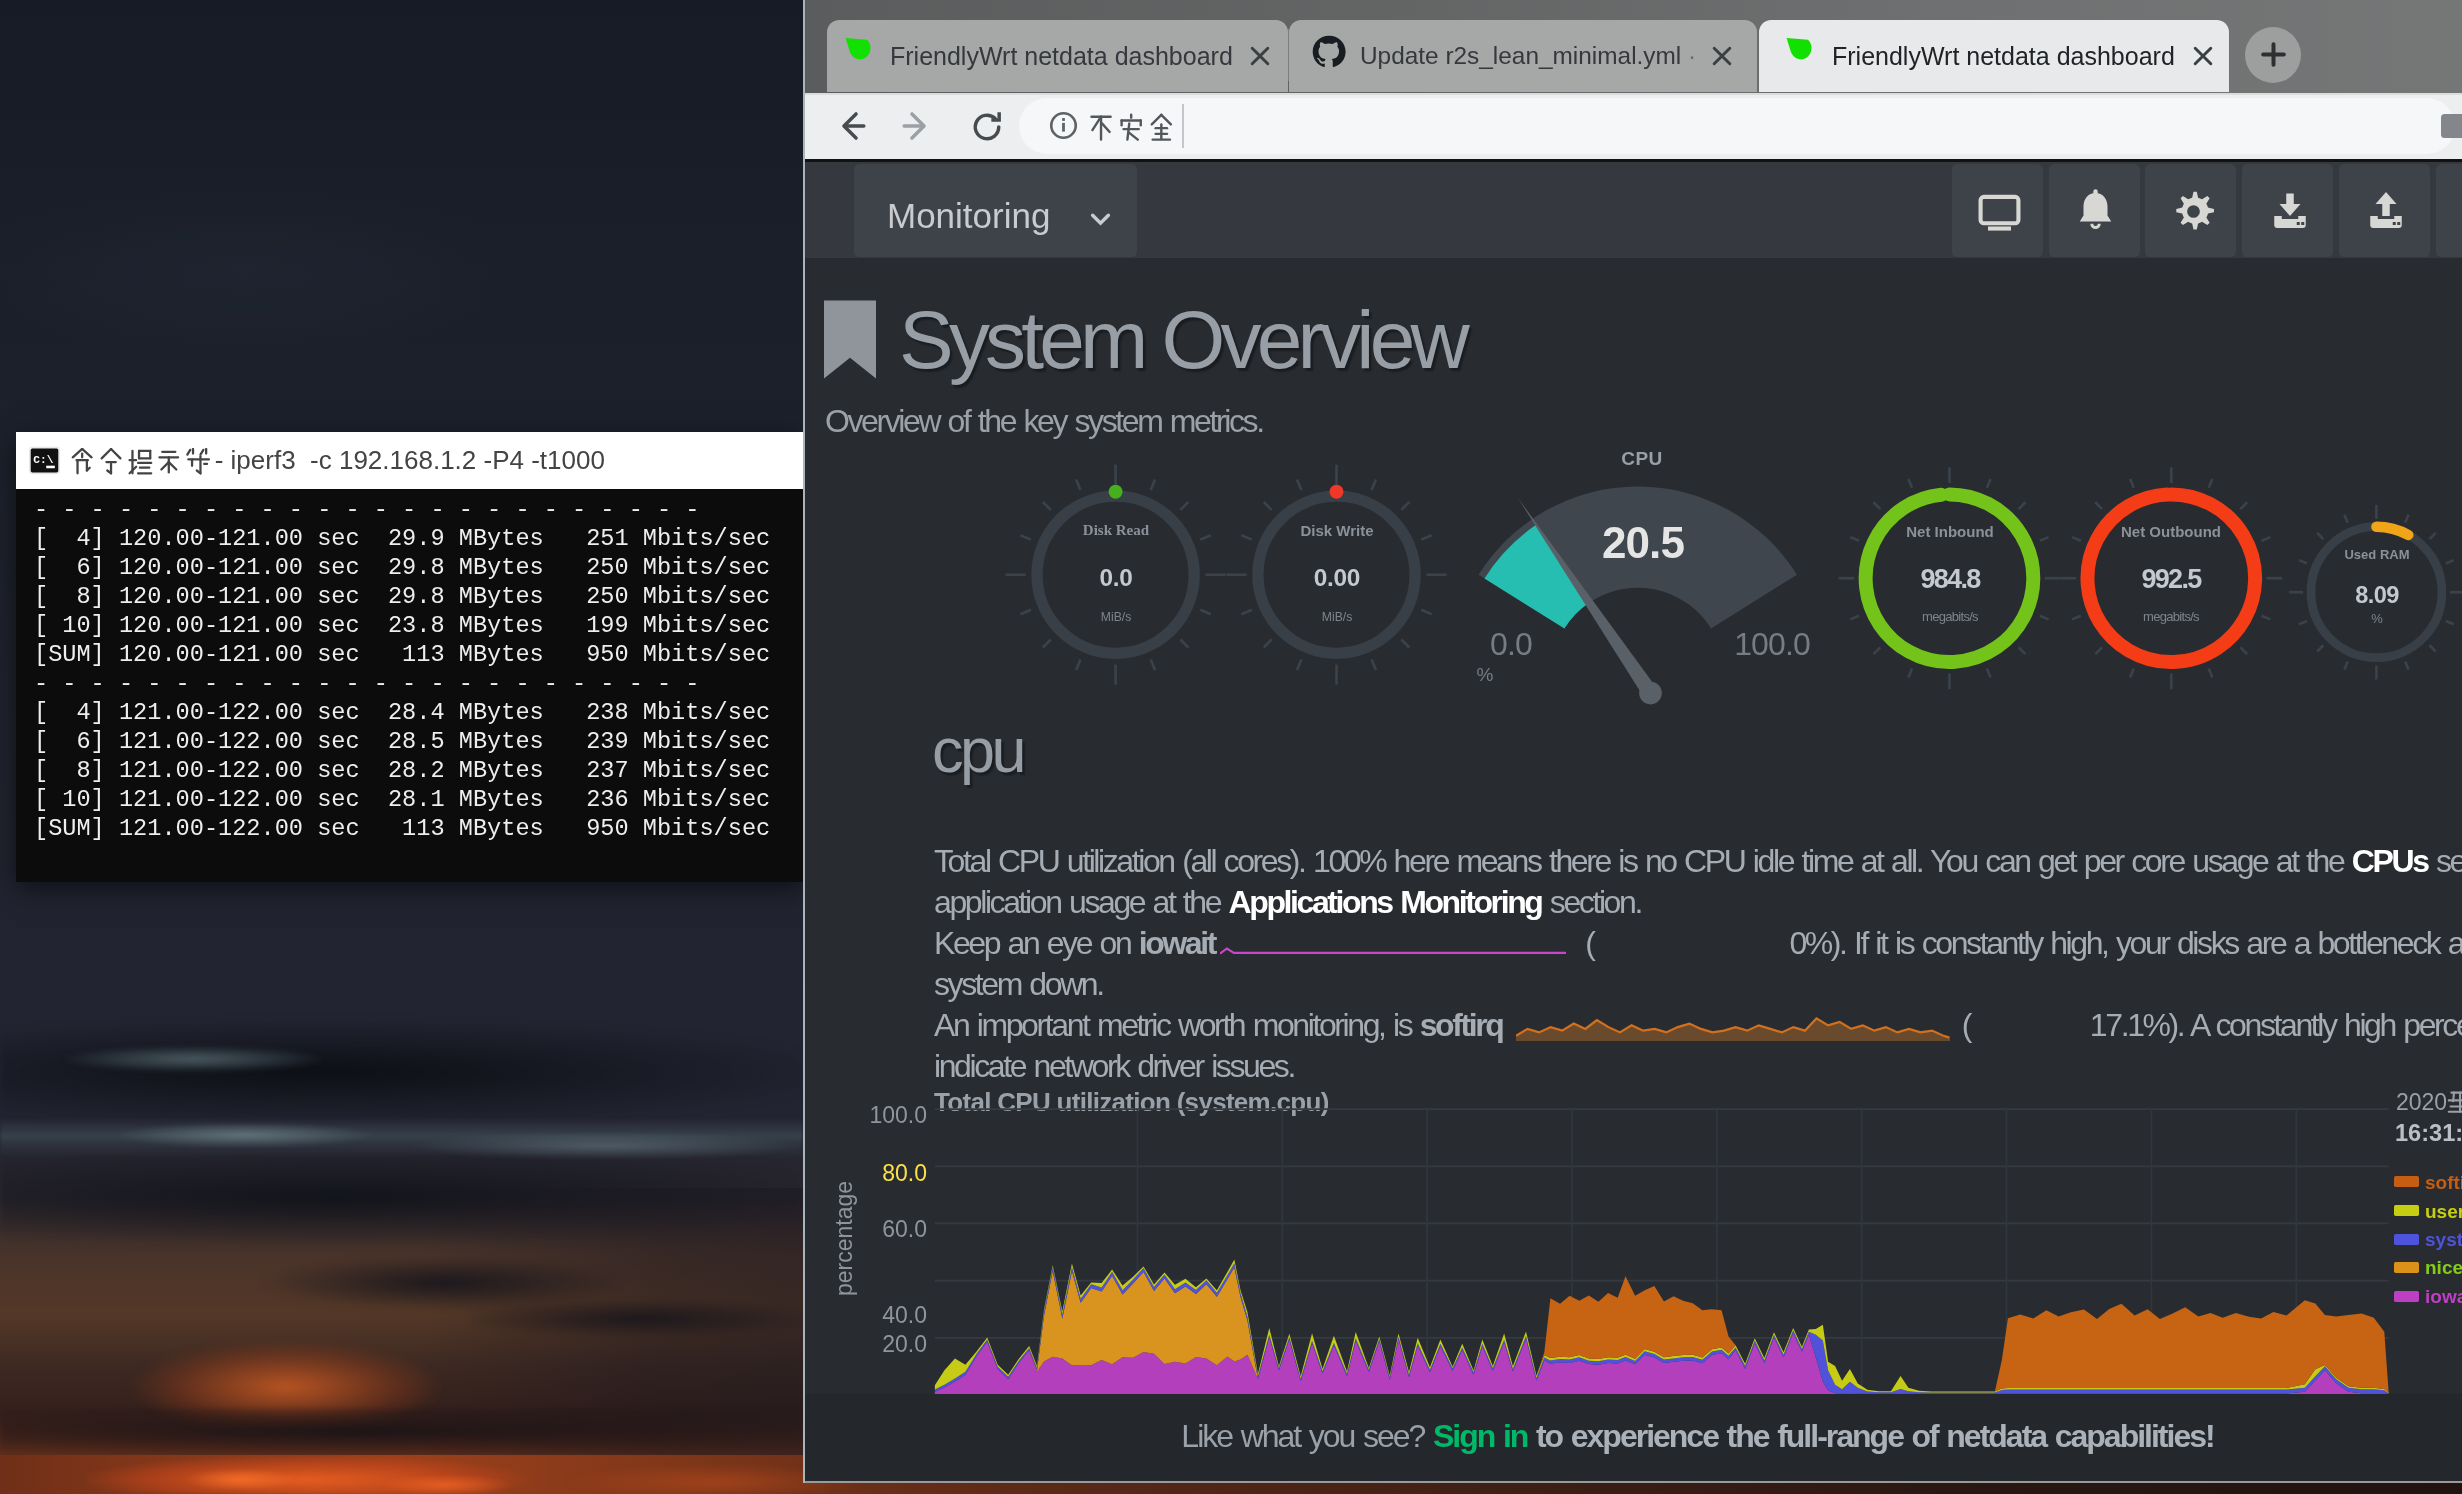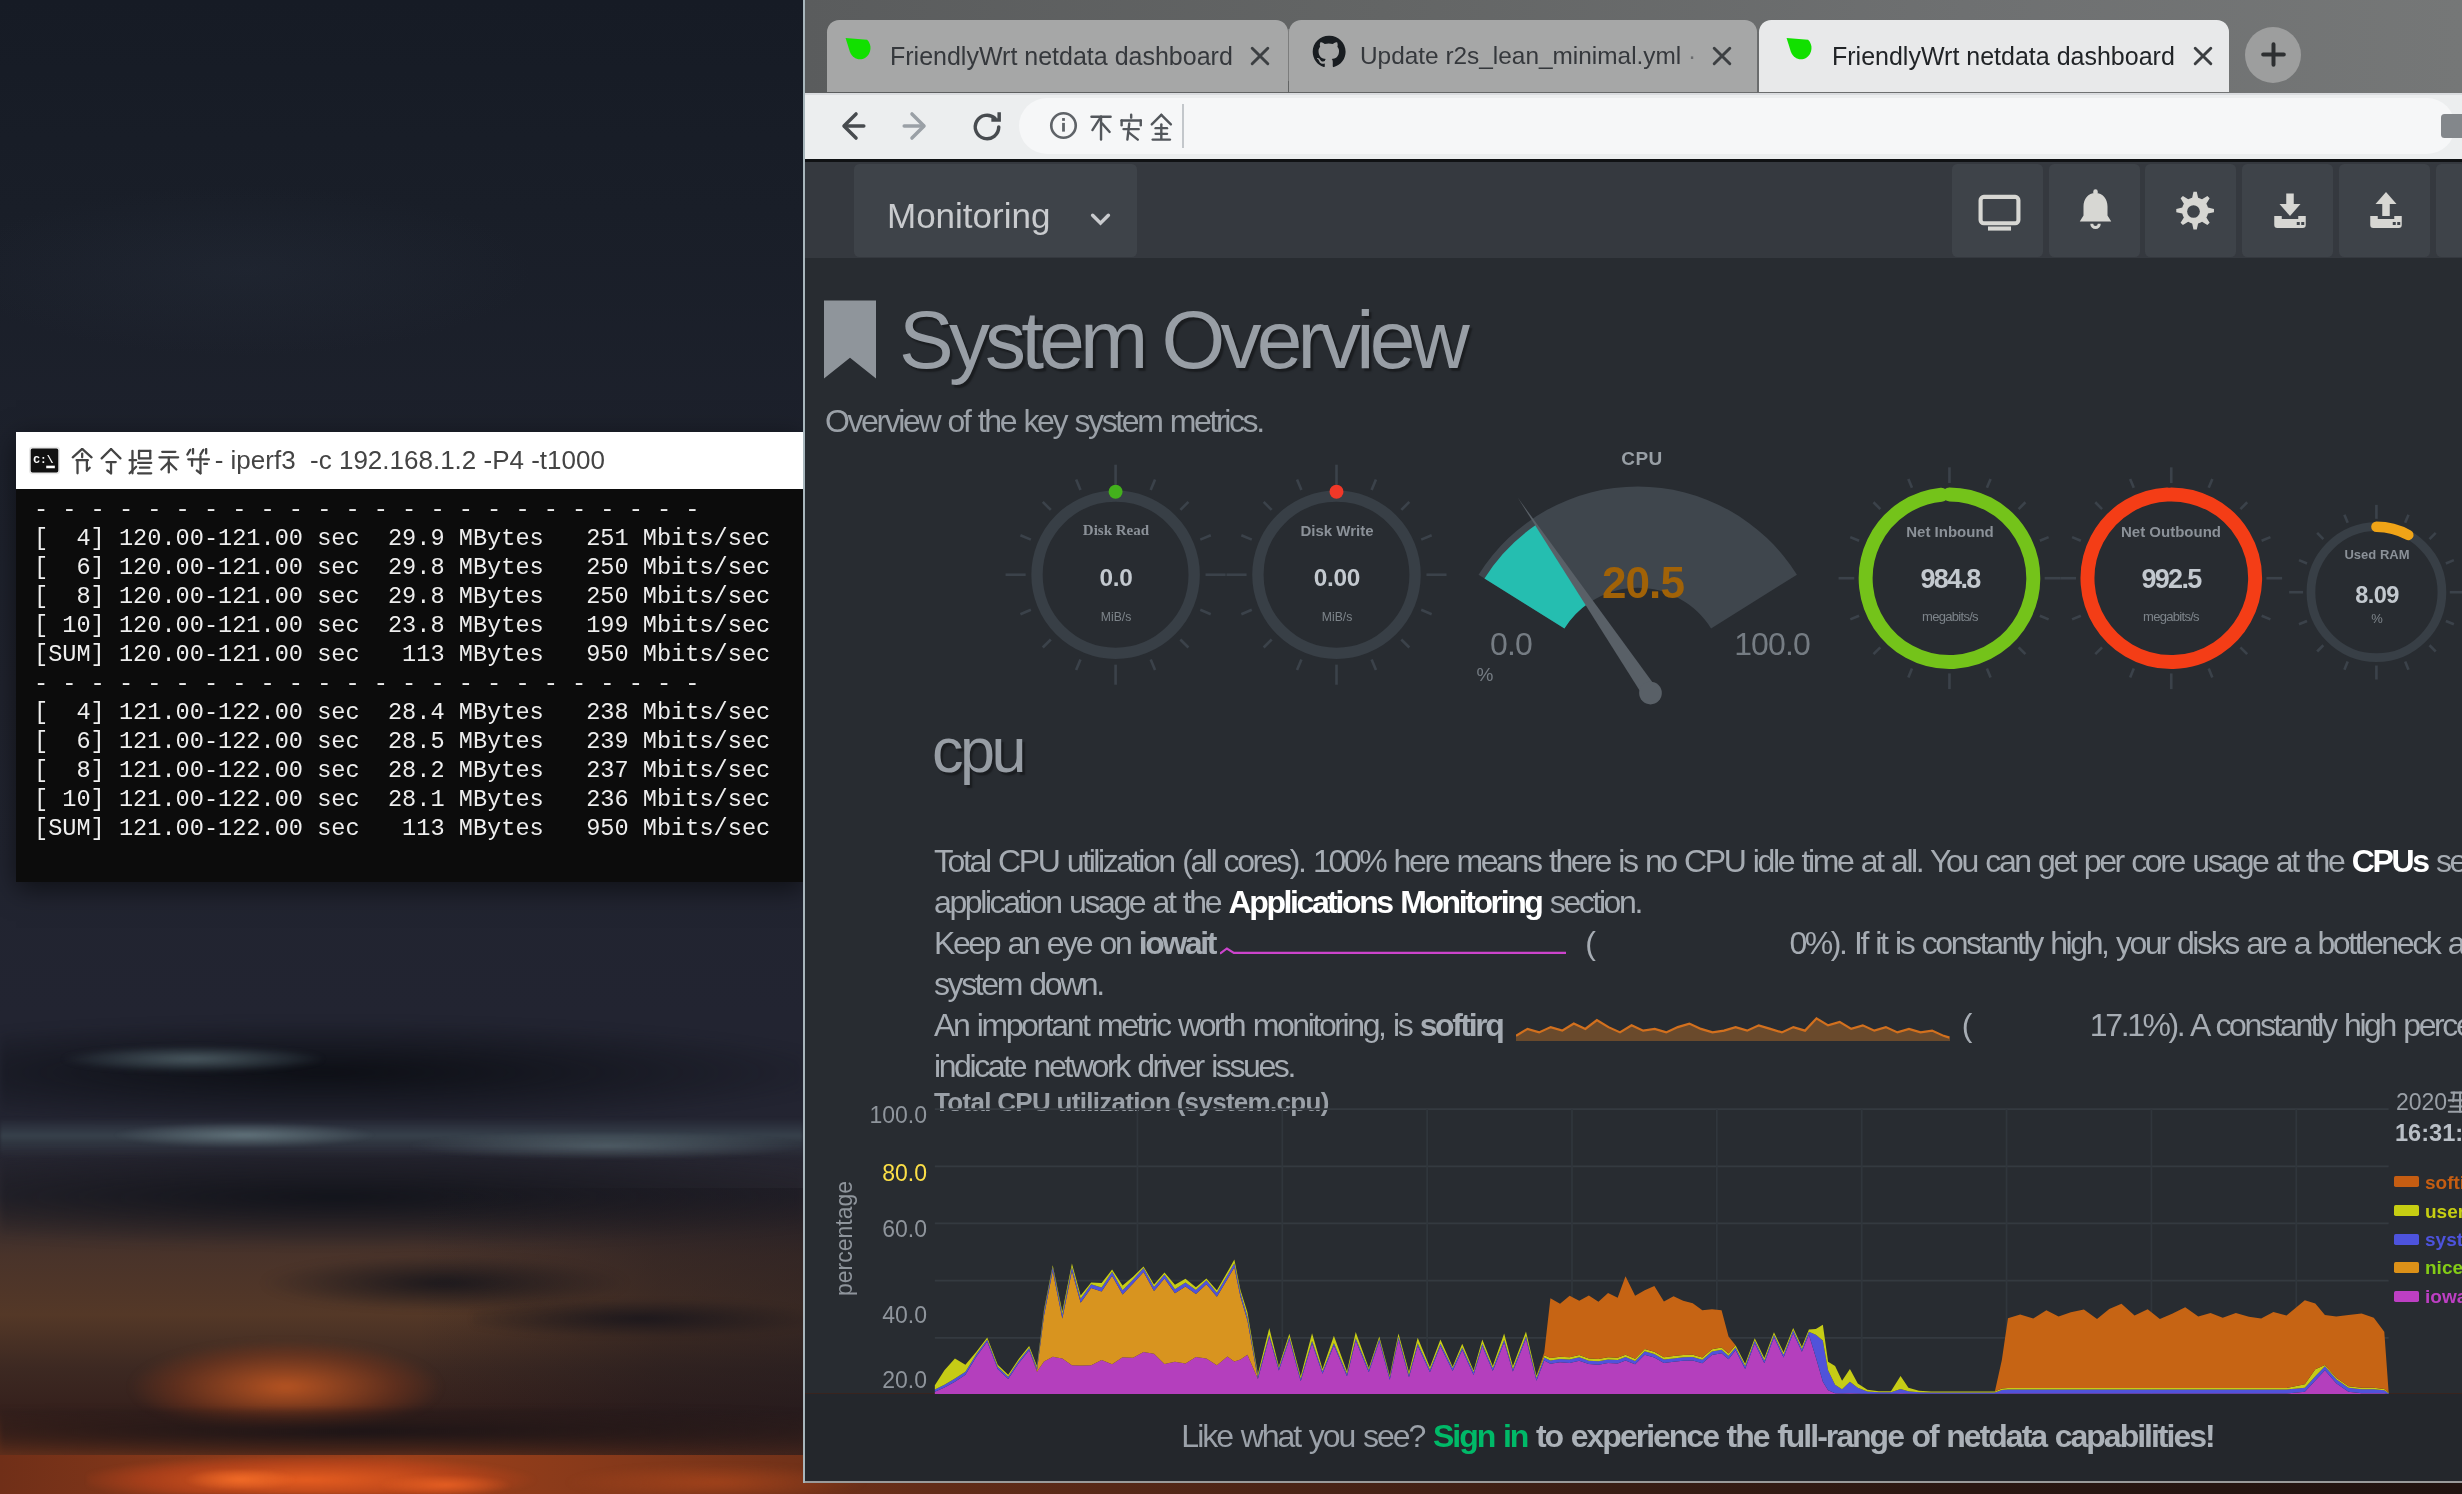--- a/index.html
+++ b/index.html
@@ -305,21 +305,21 @@
       <circle cx="1802" cy="678" r="75" fill="none" stroke="#383f46" stroke-width="10"></circle>
       <path d="M 1802.00 603.00 A 75 75 0 0 1 1838.48 612.47" stroke="#f0a417" stroke-width="12" fill="none" stroke-linecap="round"></path>
     </svg>
     <div class="abs" style="left:51px;top:522px;width:524px;text-align:center;font-size:15px;color:#8b9198;font-weight:bold;letter-spacing:0px;white-space:nowrap;font-family:Liberation Serif, serif;">Disk Read</div>
     <div class="abs" style="left:51px;top:564px;width:524px;text-align:center;font-size:24.4px;color:#c3c9cf;font-weight:bold;letter-spacing:-0.3px;white-space:nowrap;">0.0</div>
     <div class="abs" style="left:51px;top:610px;width:524px;text-align:center;font-size:12.2px;color:#7d848a;font-weight:normal;letter-spacing:0px;white-space:nowrap;">MiB/s</div>
     <div class="abs" style="left:272px;top:522px;width:524px;text-align:center;font-size:15px;color:#8b9198;font-weight:bold;letter-spacing:0px;white-space:nowrap;">Disk Write</div>
     <div class="abs" style="left:272px;top:564px;width:524px;text-align:center;font-size:24.4px;color:#c3c9cf;font-weight:bold;letter-spacing:-0.3px;white-space:nowrap;">0.00</div>
     <div class="abs" style="left:272px;top:610px;width:524px;text-align:center;font-size:12.2px;color:#7d848a;font-weight:normal;letter-spacing:0px;white-space:nowrap;">MiB/s</div>
     <div class="abs" style="left:577px;top:448px;width:524px;text-align:center;font-size:19px;color:#989fa5;font-weight:bold;letter-spacing:0.4px;white-space:nowrap;">CPU</div>
-    <div class="abs" style="left:578px;top:518px;width:524px;text-align:center;font-size:44px;color:#a16207;font-weight:bold;letter-spacing:-0.9px;white-space:nowrap;margin-top:40px;">20.5</div>
+    <div class="abs" style="left:578px;top:518px;width:524px;text-align:center;font-size:44px;color:#e5e5e5;font-weight:bold;letter-spacing:-0.9px;white-space:nowrap;">20.5</div>
     <div class="abs" style="left:446px;top:626px;width:524px;text-align:center;font-size:32px;color:#757c83;font-weight:normal;letter-spacing:-0.9px;white-space:nowrap;">0.0</div>
     <div class="abs" style="left:707px;top:626px;width:524px;text-align:center;font-size:32px;color:#757c83;font-weight:normal;letter-spacing:-0.9px;white-space:nowrap;">100.0</div>
     <div class="abs" style="left:420px;top:664px;width:524px;text-align:center;font-size:19px;color:#757c83;font-weight:normal;letter-spacing:0px;white-space:nowrap;">%</div>
     <div class="abs" style="left:885px;top:523px;width:524px;text-align:center;font-size:15px;color:#8b9198;font-weight:bold;letter-spacing:0px;white-space:nowrap;">Net Inbound</div>
     <div class="abs" style="left:885px;top:564px;width:524px;text-align:center;font-size:27px;color:#c3c9cf;font-weight:bold;letter-spacing:-1.7px;white-space:nowrap;">984.8</div>
     <div class="abs" style="left:885px;top:609px;width:524px;text-align:center;font-size:13px;color:#7d848a;font-weight:normal;letter-spacing:-0.7px;white-space:nowrap;">megabits/s</div>
     <div class="abs" style="left:1106px;top:523px;width:524px;text-align:center;font-size:15px;color:#8b9198;font-weight:bold;letter-spacing:0px;white-space:nowrap;">Net Outbound</div>
     <div class="abs" style="left:1106px;top:564px;width:524px;text-align:center;font-size:27px;color:#c3c9cf;font-weight:bold;letter-spacing:-1.7px;white-space:nowrap;">992.5</div>
     <div class="abs" style="left:1106px;top:609px;width:524px;text-align:center;font-size:13px;color:#7d848a;font-weight:normal;letter-spacing:-0.7px;white-space:nowrap;">megabits/s</div>
     <div class="abs" style="left:1312px;top:547px;width:524px;text-align:center;font-size:13px;color:#8b9198;font-weight:bold;letter-spacing:0px;white-space:nowrap;">Used RAM</div>
@@ -349,21 +349,21 @@
       <line x1="2.0" y1="12.0" x2="24.0" y2="12.0" stroke="#9aa0a7" stroke-width="2.4" stroke-linecap="round"></line>
       <line x1="4.0" y1="19.0" x2="22.0" y2="19.0" stroke="#9aa0a7" stroke-width="2.4" stroke-linecap="round"></line>
       <line x1="2.0" y1="25.0" x2="24.0" y2="25.0" stroke="#9aa0a7" stroke-width="2.4" stroke-linecap="round"></line>
       <line x1="15.0" y1="3.0" x2="15.0" y2="25.0" stroke="#9aa0a7" stroke-width="2.4" stroke-linecap="round"></line>
     </svg>
     <div class="abs" style="left:1592px;top:1120px;font-size:23.6px;font-weight:bold;color:#b9bfc6;white-space:nowrap;">16:31:27</div>
     <div class="abs" style="left:0px;top:1102px;width:124px;text-align:right;font-size:23px;color:#8f959c;">100.0</div>
     <div class="abs" style="left:0px;top:1160px;width:124px;text-align:right;font-size:23px;color:#fde047;">80.0</div>
     <div class="abs" style="left:0px;top:1216px;width:124px;text-align:right;font-size:23px;color:#8f959c;">60.0</div>
     <div class="abs" style="left:0px;top:1273px;width:124px;text-align:right;font-size:23px;color:#8f959c;margin-top:29px;">40.0</div>
-    <div class="abs" style="left:0px;top:1367px;width:124px;text-align:right;font-size:23px;color:#8f959c;">20.0</div>
+    <div class="abs" style="left:0px;top:1331px;width:124px;text-align:right;font-size:23px;color:#8f959c;">20.0</div>
     <div class="abs" style="left:28px;top:1151px;width:26px;height:175px;font-size:23px;color:#8f959c;writing-mode:vertical-rl;transform:rotate(180deg);text-align:center;">percentage</div>
     <svg class="abs" style="left:0;top:0;" width="1659" height="1483" viewBox="0 0 1900 1698">
 <line x1="151" y1="1270.0" x2="1816" y2="1270.0" stroke="#343a40" stroke-width="2"></line>
       <line x1="151" y1="1335.5" x2="1816" y2="1335.5" stroke="#343a40" stroke-width="2"></line>
       <line x1="151" y1="1401.0" x2="1816" y2="1401.0" stroke="#343a40" stroke-width="2"></line>
       <line x1="151" y1="1466.5" x2="1816" y2="1466.5" stroke="#343a40" stroke-width="2"></line>
       <line x1="151" y1="1532.0" x2="1816" y2="1532.0" stroke="#343a40" stroke-width="2"></line>
       <line x1="383.0" y1="1270" x2="383.0" y2="1596" stroke="#30363c" stroke-width="2"></line>
       <line x1="548.9" y1="1270" x2="548.9" y2="1596" stroke="#30363c" stroke-width="2"></line>
       <line x1="714.8" y1="1270" x2="714.8" y2="1596" stroke="#30363c" stroke-width="2"></line>

